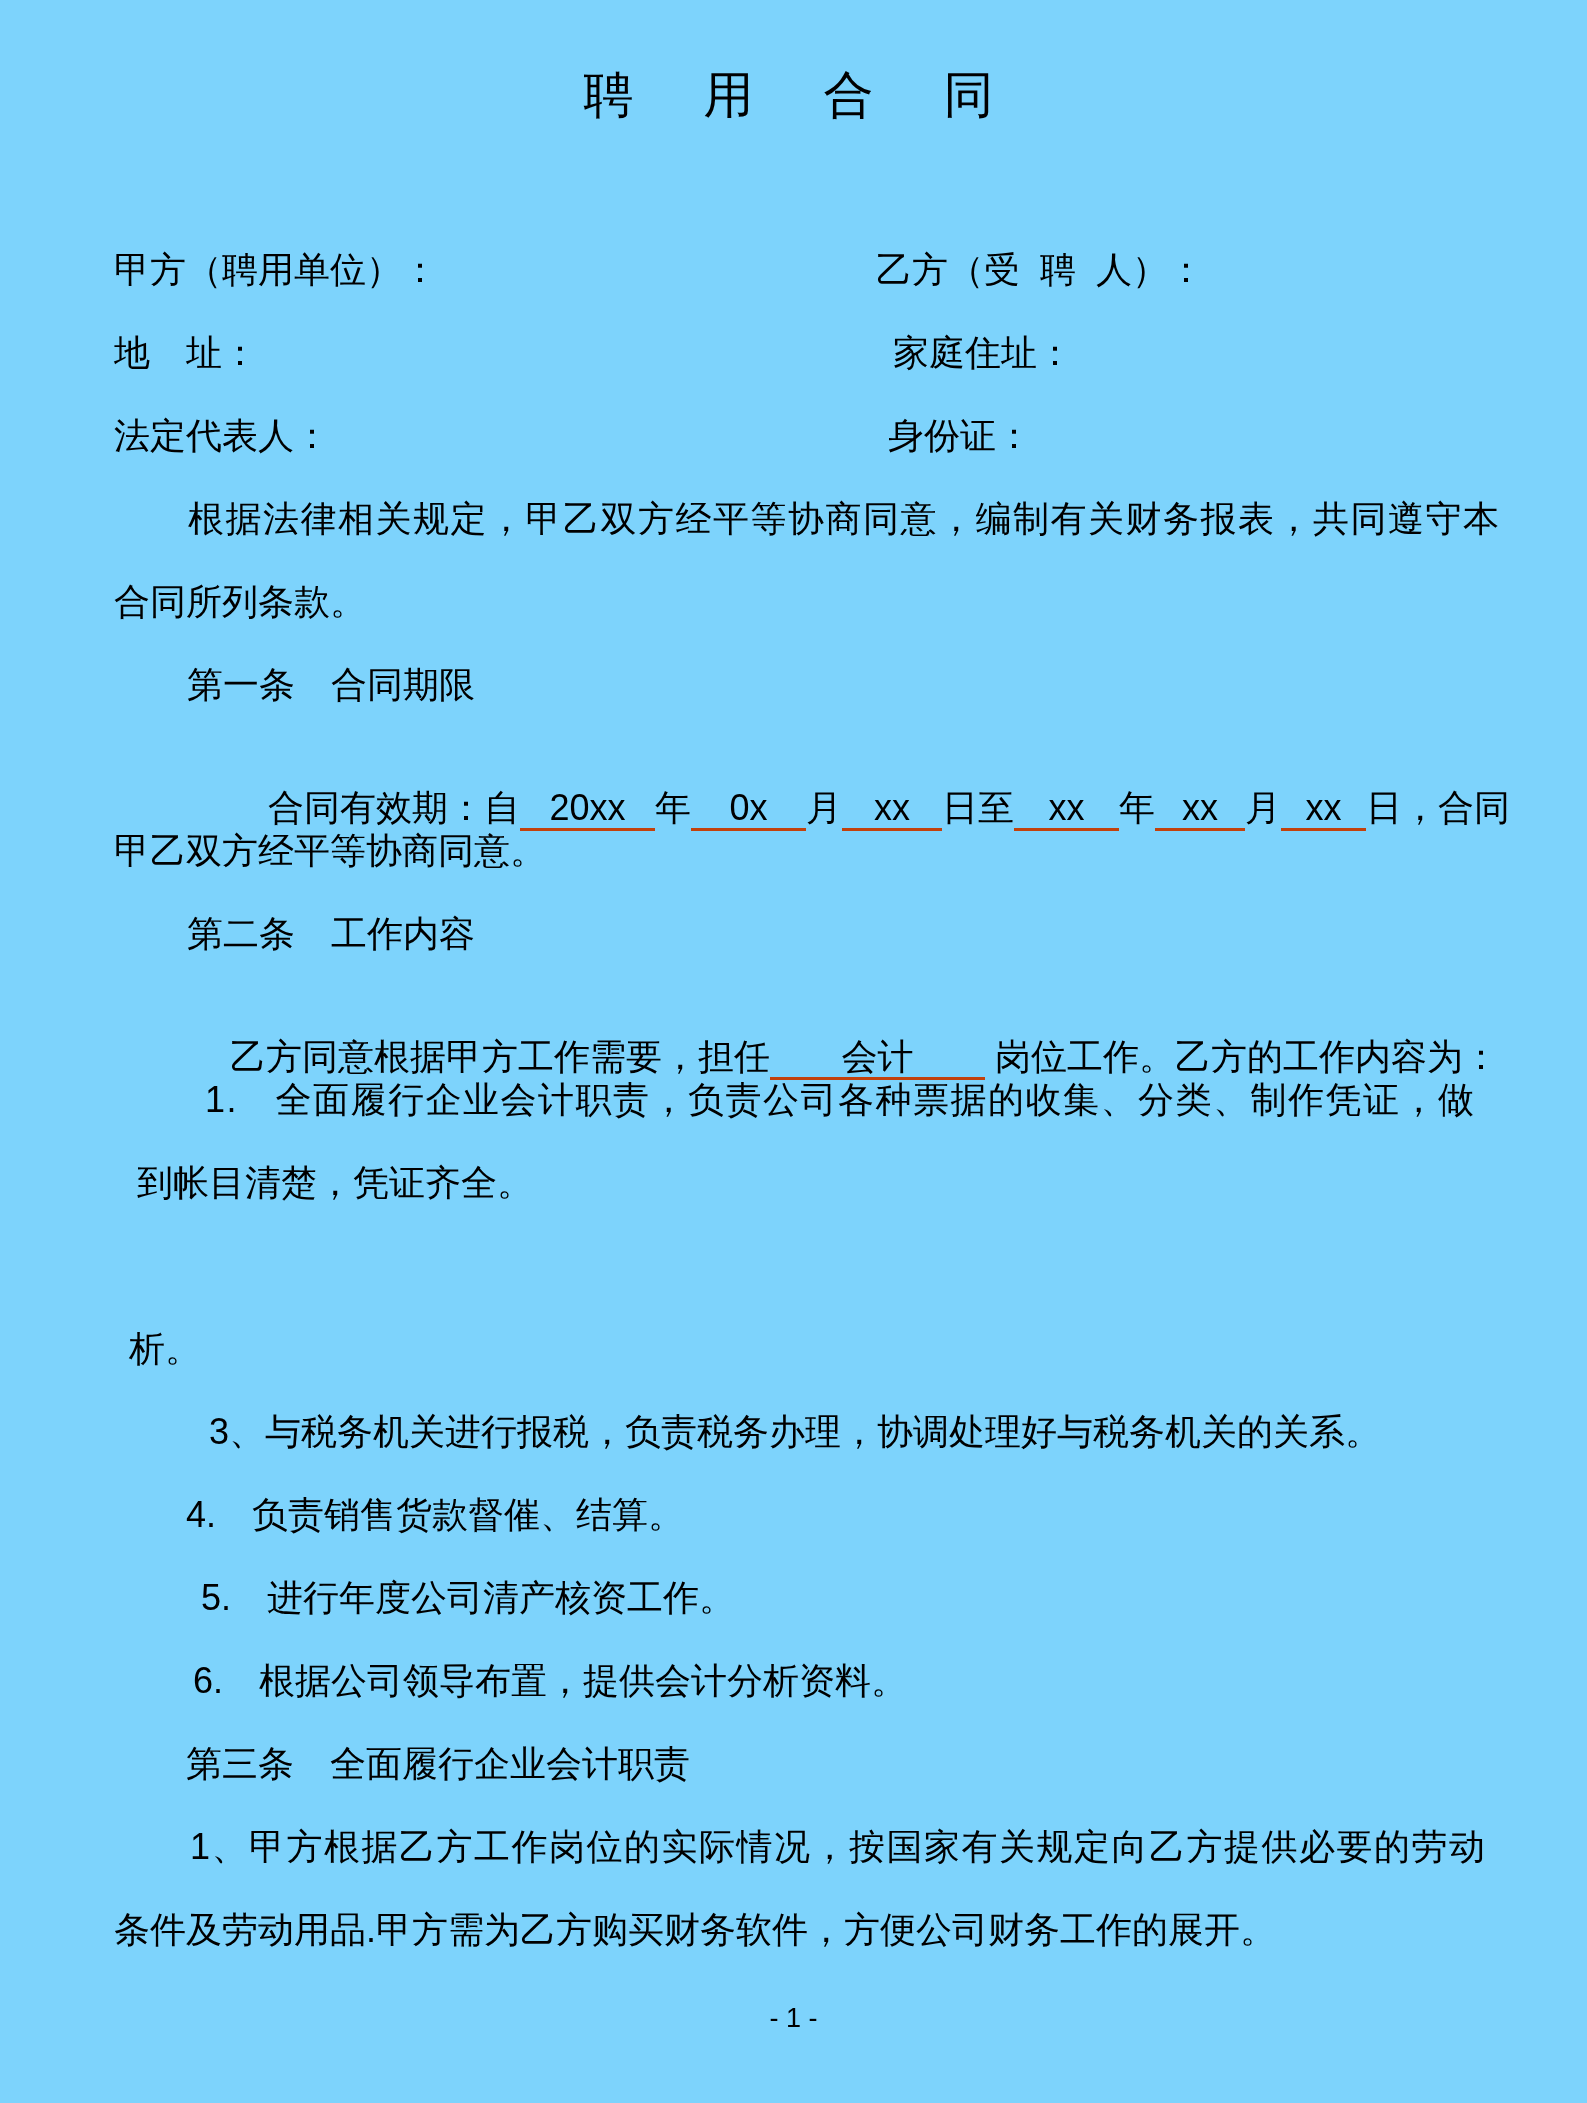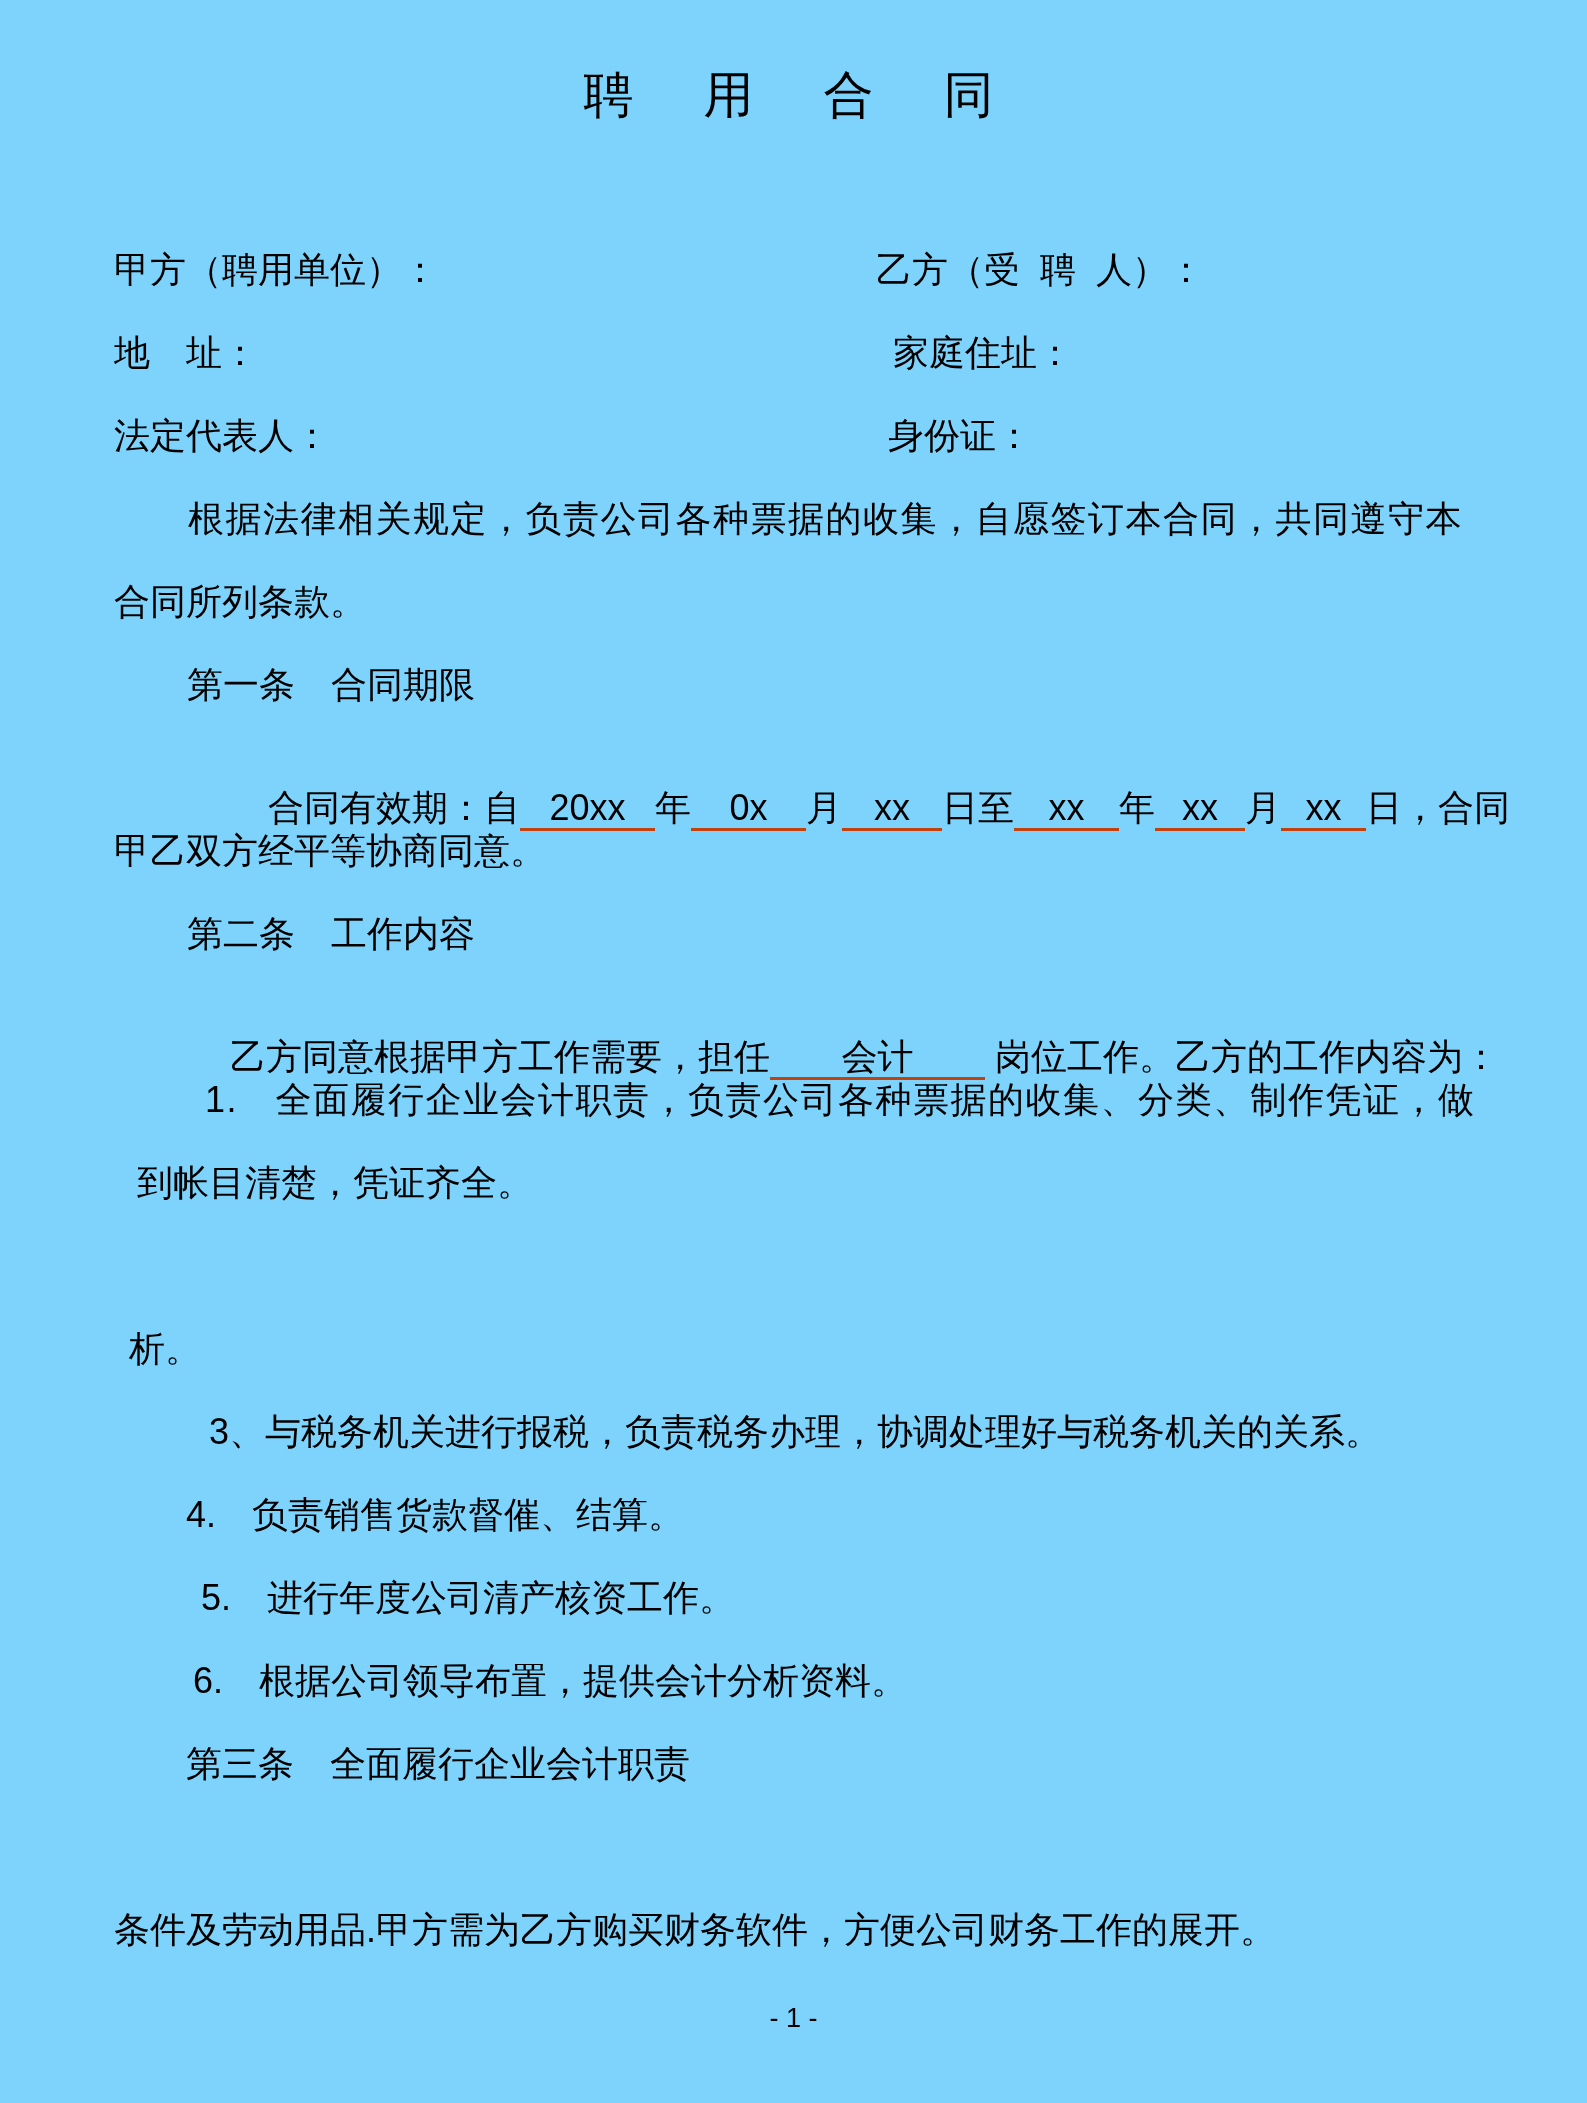--- a/index.html
+++ b/index.html
@@ -52,21 +52,21 @@
 
   <div class="line" style="top:250px; left:114px;">甲方（聘用单位）：</div>
   <div class="line" style="top:250px; left:876px;">乙方（受  聘  人）：</div>
 
   <div class="line" style="top:333px; left:114px;">地　址：</div>
   <div class="line" style="top:333px; left:893px;">家庭住址：</div>
 
   <div class="line" style="top:416px; left:114px;">法定代表人：</div>
   <div class="line" style="top:416px; left:888px;">身份证：</div>
 
-  <div class="line just" style="top:499px; left:188px;">根据法律相关规定，负责公司各种票据的收集，自愿签订本合同，共同遵守本</div>
+  <div class="line just" style="top:499px; left:188px;">根据法律相关规定，甲乙双方经平等协商同意，编制有关财务报表，共同遵守本</div>
   <div class="line" style="top:582px; left:114px;">合同所列条款。</div>
 
   <div class="line" style="top:665px; left:187px;">第一条　合同期限</div>
 
   <div class="line" style="top:748px; left:228px;">
     <span>合同有效期：自</span><span class="blank" style="width:135px;">20xx</span><span>年</span><span class="blank" style="width:115px;">0x</span><span>月</span><span class="blank" style="width:100px;">xx</span><span>日至</span><span class="blank" style="width:105px;">xx</span><span>年</span><span class="blank" style="width:90px;">xx</span><span>月</span><span class="blank" style="width:85px;">xx</span><span>日，合同</span>
   </div>
 
   <div class="line" style="top:831px; left:114px;">甲乙双方经平等协商同意。</div>
 
@@ -80,17 +80,18 @@
   <div class="line" style="top:1163px; left:137px;">到帐目清楚，凭证齐全。</div>
 
   <div class="line" style="top:1329px; left:129px;">析。</div>
 
   <div class="line" style="top:1412px; left:209px;">3、与税务机关进行报税，负责税务办理，协调处理好与税务机关的关系。</div>
   <div class="line" style="top:1495px; left:186px;">4.　负责销售货款督催、结算。</div>
   <div class="line" style="top:1578px; left:201px;">5.　进行年度公司清产核资工作。</div>
   <div class="line" style="top:1661px; left:193px;">6.　根据公司领导布置，提供会计分析资料。</div>
 
   <div class="line" style="top:1744px; left:186px;">第三条　全面履行企业会计职责</div>
+  <div class="line just" style="top:1827px; left:190px;">1、甲方根据乙方工作岗位的实际情况，按国家有关规定向乙方提供必要的劳动</div>
   <div class="line" style="top:1910px; left:114px;">条件及劳动用品.甲方需为乙方购买财务软件，方便公司财务工作的展开。</div>
 
   <div class="footer">- 1 -</div>
 
 </div>
 
 </body></html>

